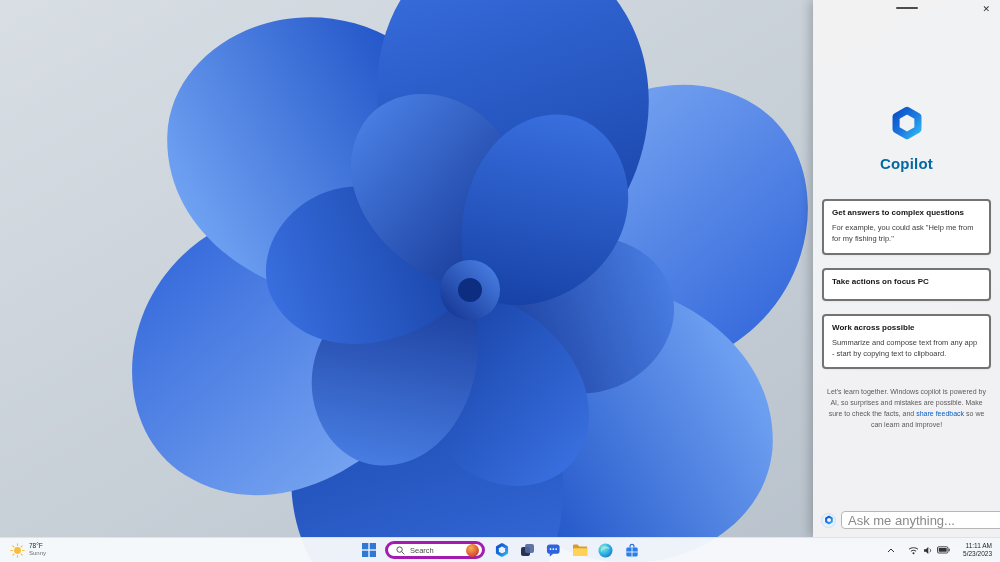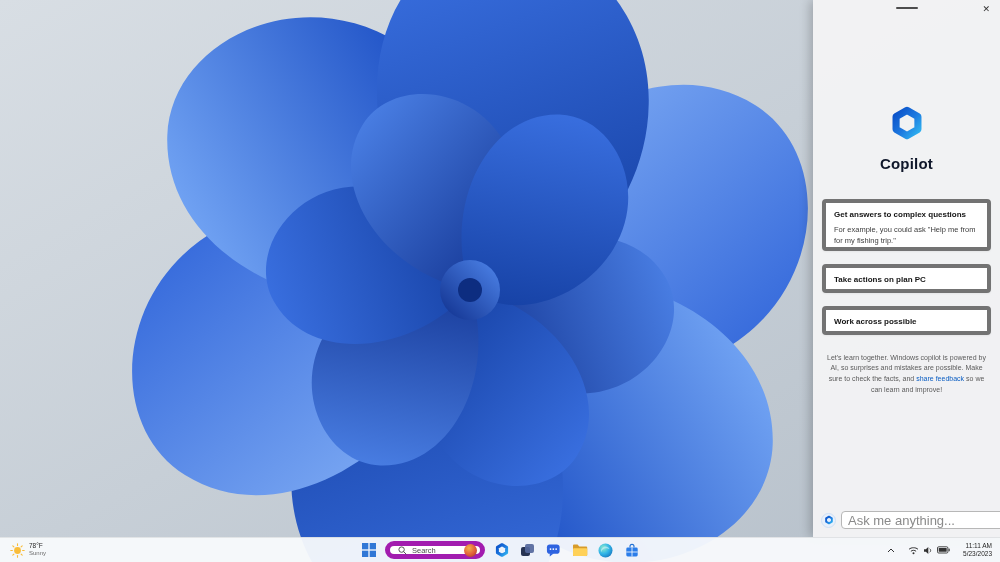--- a/index.html
+++ b/index.html
@@ -16,25 +16,25 @@
     background:rgba(243,243,244,0.97); box-shadow:-3px 0 10px rgba(0,0,0,.22);
     display:flex; flex-direction:column; }
   .panel-controls { position:relative; height:18px; flex:none; }
   .drag-handle { position:absolute; top:7px; left:50%; transform:translateX(-50%);
     width:22px; height:2px; background:#4d4d4d; border-radius:2px; cursor:pointer; }
   .close-btn { position:absolute; top:2px; right:7px; font-size:9px; color:#333;
     cursor:pointer; line-height:12px; padding:1px 3px; border-radius:3px; }
 
   .panel-header { margin-top:86px; text-align:center; flex:none; }
   .panel-logo { width:38px; height:38px; display:inline-block; }
-  .panel-title { margin-top:9px; font-size:15px; font-weight:700; color:#0f172a; letter-spacing:.2px; }
+  .panel-title { margin-top:9px; font-size:15px; font-weight:700; color:#0369a1; letter-spacing:.2px; }
 
   .cards { margin-top:27px; padding:0 9px; display:flex; flex-direction:column; gap:13px; flex:none; }
-  .card { background:#fff; border:4px solid #737373; border-radius:4px;
-    padding:7px 8px 0 8px; box-shadow:0 1px 2px rgba(0,0,0,.05); cursor:pointer; }
+  .card { background:#fff; border:2px solid #737373; border-radius:4px;
+    padding:7px 8px 8px 8px; box-shadow:0 1px 2px rgba(0,0,0,.05); cursor:pointer; }
   .card-title { font-size:8px; font-weight:700; color:#141414; margin-bottom:5px; }
   .card-body { font-size:7.5px; color:#3d3d3d; line-height:1.5; }
 
   .disclaimer { margin-top:18px; padding:0 13px; font-size:7px; color:#5b5b5b;
     line-height:1.55; text-align:center; flex:none; }
   .disclaimer a { color:#0a5dc2; text-decoration:none; cursor:pointer; }
 
   .ask-row { margin-top:auto; margin-bottom:8px; padding:0 8px;
     display:flex; align-items:center; gap:5px; flex:none; }
   .ask-avatar { width:15px; height:15px; border-radius:50%;
@@ -53,21 +53,21 @@
     display:flex; align-items:center; gap:4px; cursor:pointer; padding:0 4px; border-radius:4px; }
   .tb-weather-text { line-height:1.25; }
   .tb-temp { font-size:6.5px; color:#1f1f1f; }
   .tb-cond { font-size:6px; color:#6b6b6b; }
 
   .tb-center { position:absolute; left:50%; top:0; bottom:0; transform:translateX(-50%);
     display:flex; align-items:center; gap:7px; }
   .tb-btn { width:19px; height:19px; border-radius:4px; display:flex;
     align-items:center; justify-content:center; cursor:pointer; flex:none; }
 
-  .search-pill { width:100px; height:18px; background:#fff; border:5px solid #a21caf;
+  .search-pill { width:100px; height:18px; background:#fff; border:3px solid #a21caf;
     border-radius:9px; display:flex; align-items:center; gap:5px; padding:0 3px 0 8px;
     cursor:pointer; flex:none; }
   .search-pill-label { flex:1; font-size:7.5px; color:#4a4a4a; }
   .bing-dot { width:13px; height:13px; border-radius:50%; flex:none;
     background:radial-gradient(circle at 38% 32%, #f2b24a 0%, #e05c3a 55%, #8e3324 100%); }
 
   .tb-tray { position:absolute; right:5px; top:0; bottom:0;
     display:flex; align-items:center; gap:7px; }
   .tray-group { display:flex; align-items:center; gap:4px; padding:2px 3px;
     border-radius:4px; cursor:pointer; }
@@ -149,24 +149,25 @@
       </svg>
       <div class="panel-title">Copilot</div>
     </div>
 
     <div class="cards">
       <div class="card">
         <div class="card-title">Get answers to complex questions</div>
         <div class="card-body">For example, you could ask "Help me from for my fishing trip."</div>
       </div>
       <div class="card">
-        <div class="card-title">Take actions on plan PC</div>
+        <div class="card-title">Take actions on focus PC</div>
       </div>
       <div class="card">
         <div class="card-title">Work across possible</div>
+        <div class="card-body">Summarize and compose text from any app - start by copying text to clipboard.</div>
       </div>
     </div>
 
     <div class="disclaimer"><span>Let's learn together. Windows copilot is powered by AI, so surprises and mistakes are possible. Make sure to check the facts, and </span><a>share feedback</a><span> so we can learn and improve!</span></div>
 
     <div class="ask-row">
       <div class="ask-avatar">
         <svg>
             <use href="#cplogo" width="10" height="10"></use>
           </svg>

